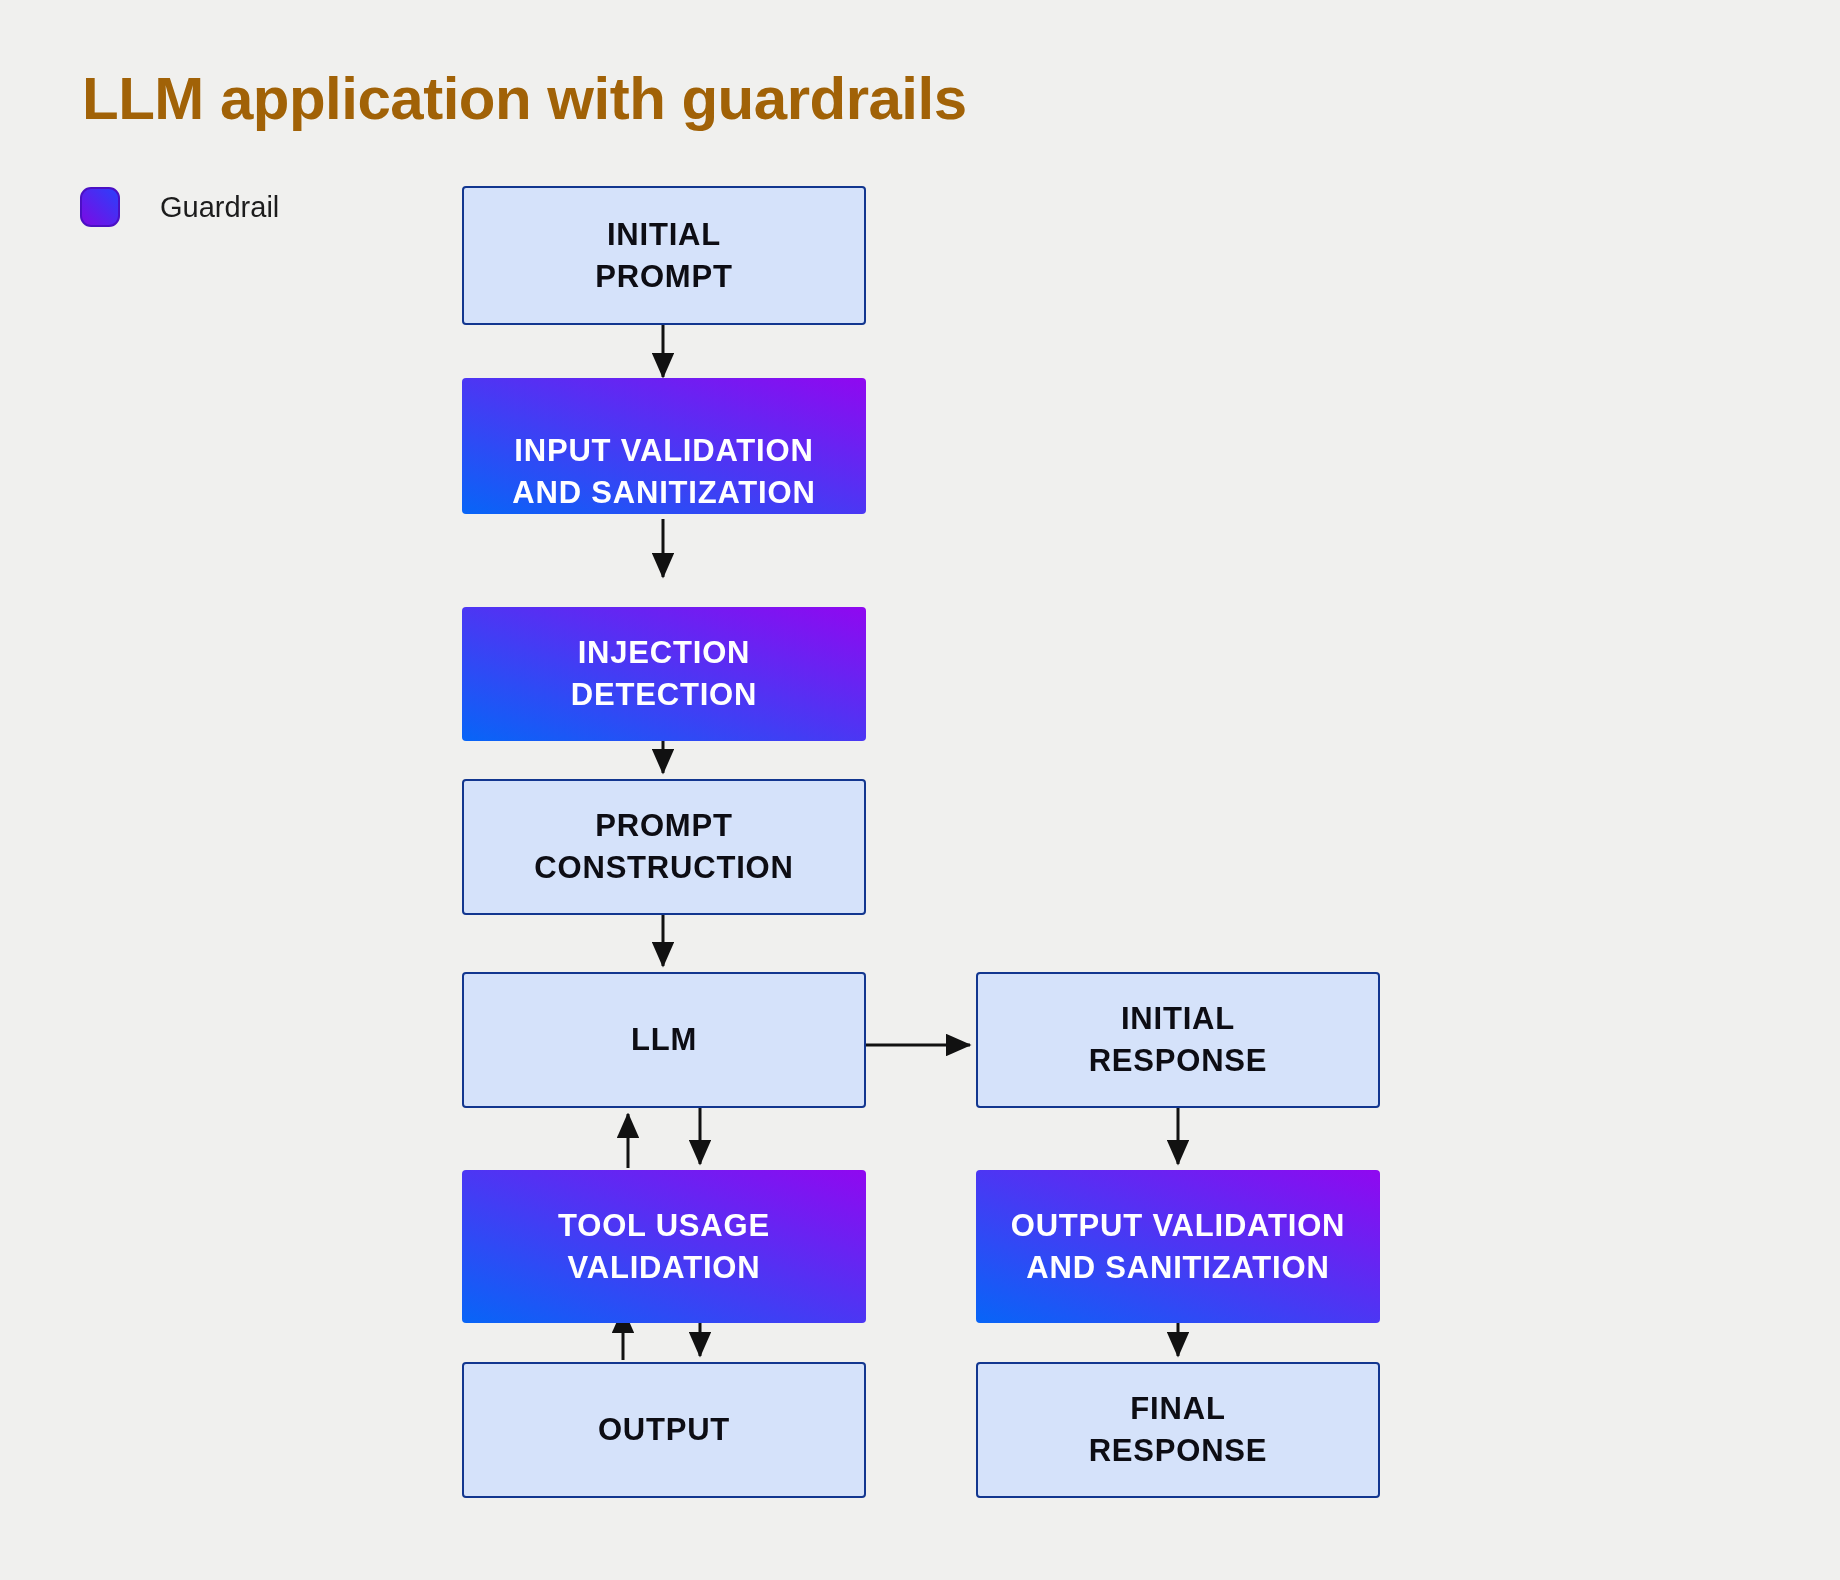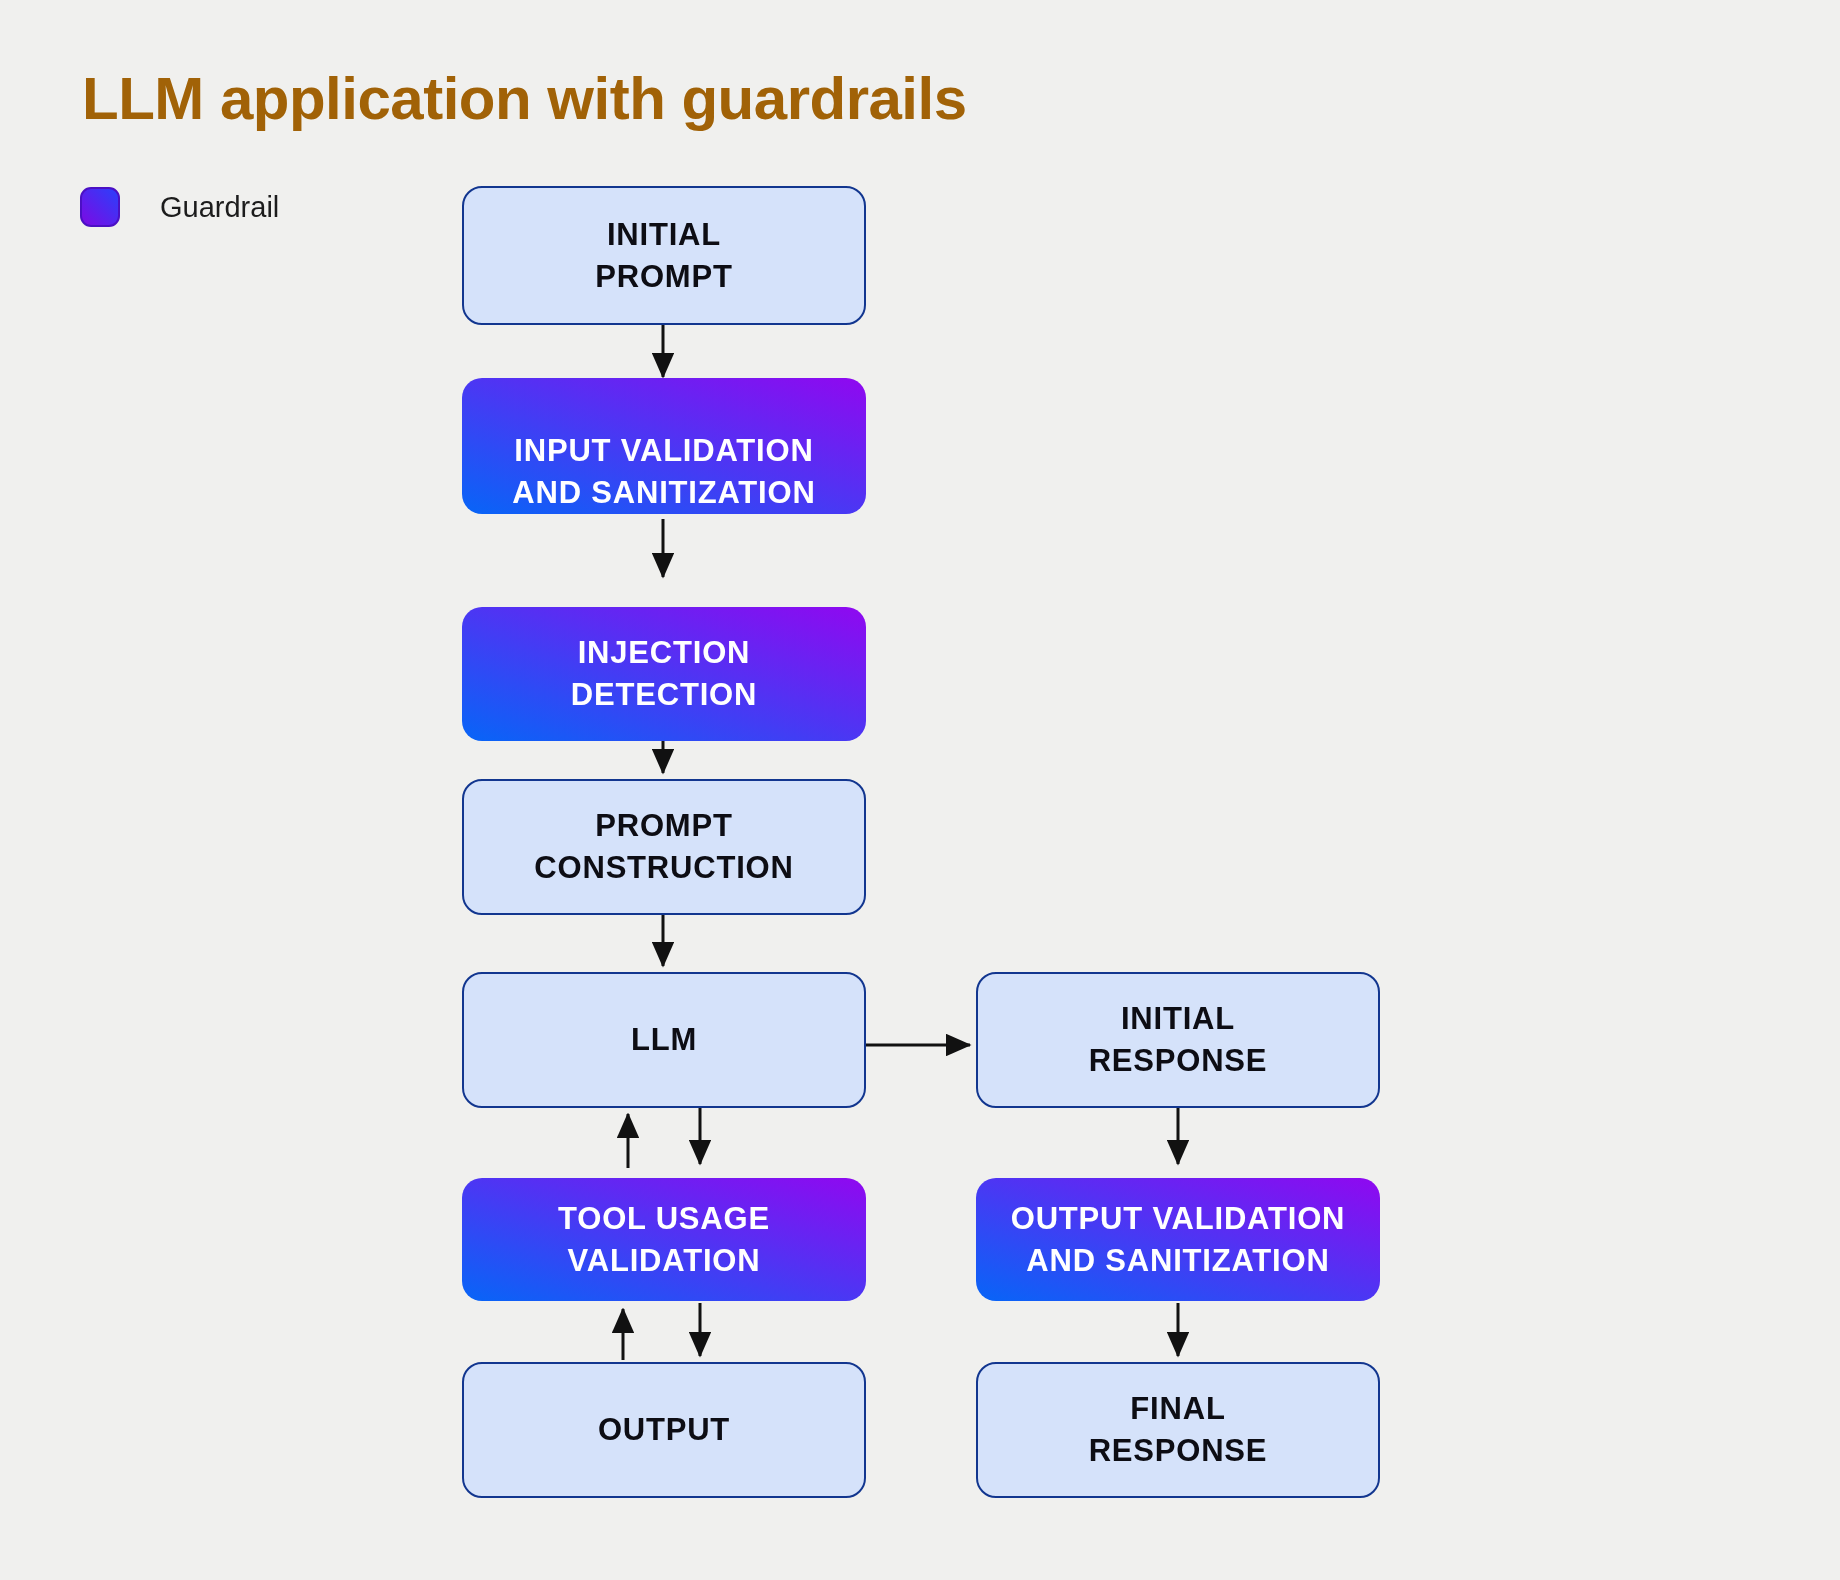--- a/index.html
+++ b/index.html
@@ -40,21 +40,21 @@
     border: 2px solid #4b10c4;
     box-sizing: border-box;
   }
   .legend-label {
     font-size: 29px;
     color: #1c1c1c;
   }
   .node {
     position: absolute;
     box-sizing: border-box;
-    border-radius: 20px;
+    border-radius: 4px;
     display: flex;
     align-items: center;
     justify-content: center;
     text-align: center;
   }
   .node .label {
     white-space: pre-line;
     font-size: 31px;
     font-weight: 700;
     line-height: 42px;
@@ -72,21 +72,21 @@
   .node.guardrail .label { color: #ffffff; }
 
   
   .col-left  { left: 462px; width: 404px; }
   .col-right { left: 976px; width: 404px; }
   .r1 { top: 186px;  height: 139px; }
   .r2 { top: 378px;  height: 136px; align-items: flex-end; }
   .r3 { top: 583px;  height: 134px; margin-top: 24px; }
   .r4 { top: 779px;  height: 136px; }
   .r5 { top: 972px;  height: 136px; }
-  .r6 { top: 1170px; height: 123px; margin-top: 8px; }
+  .r6 { top: 1170px; height: 153px; }
   .r7 { top: 1362px; height: 136px; }
 
   .arrows {
     position: absolute;
     left: 0; top: 0;
     width: 1840px;
     height: 1580px;
     pointer-events: none;
   }
   .arrows line { stroke: #111111; stroke-width: 3; }

